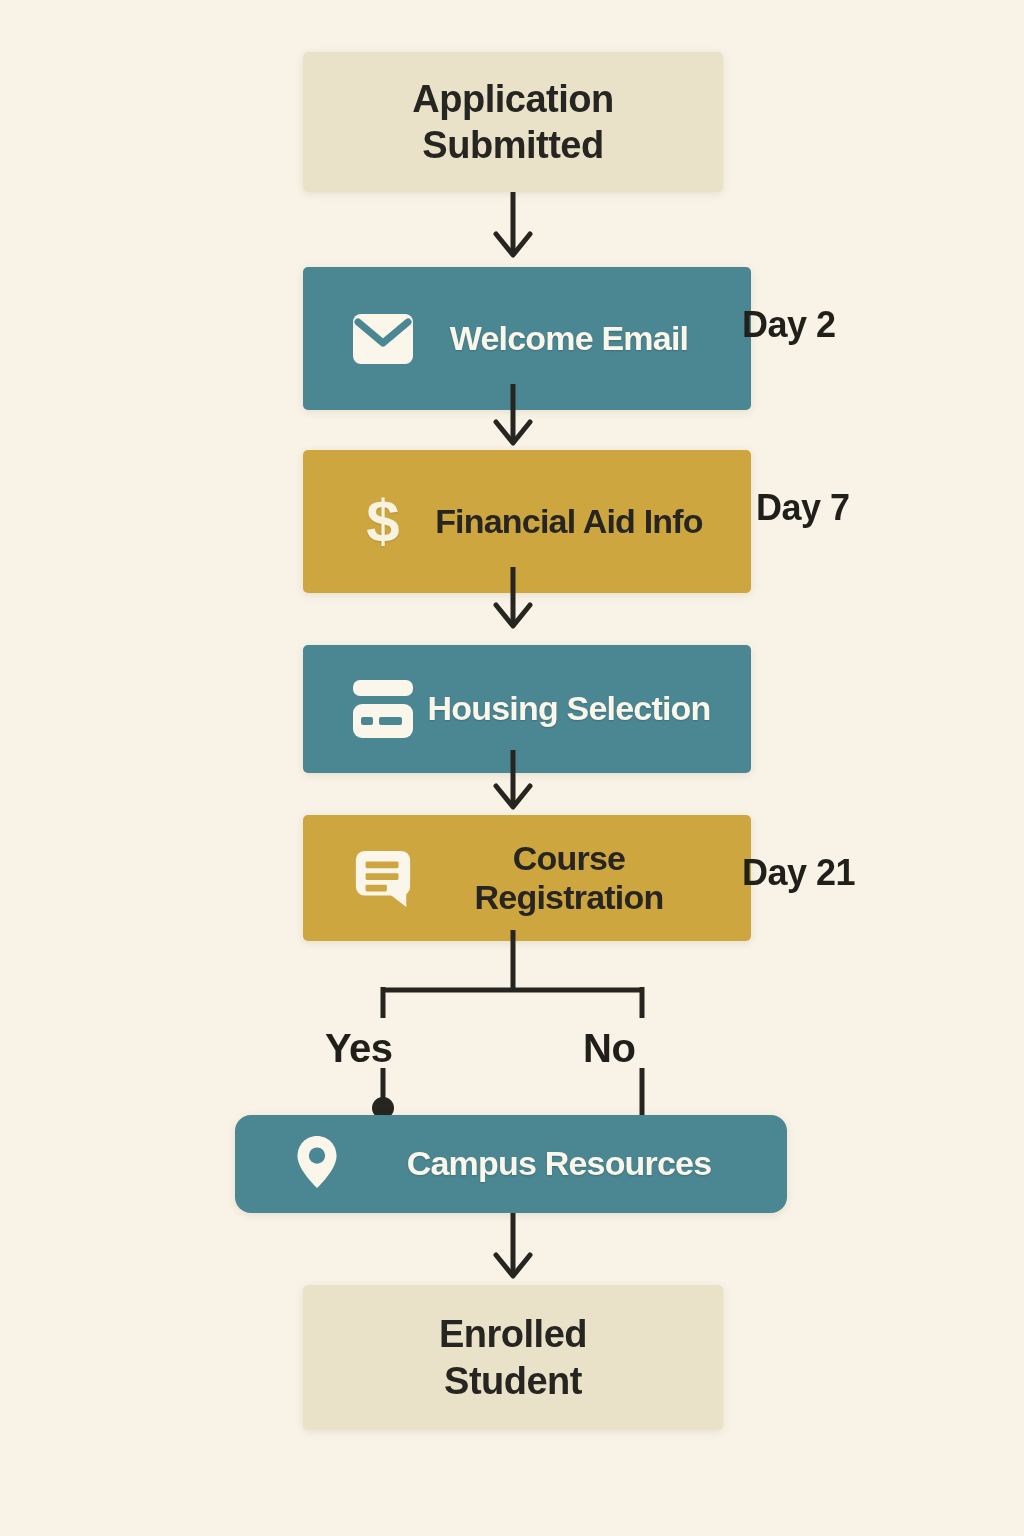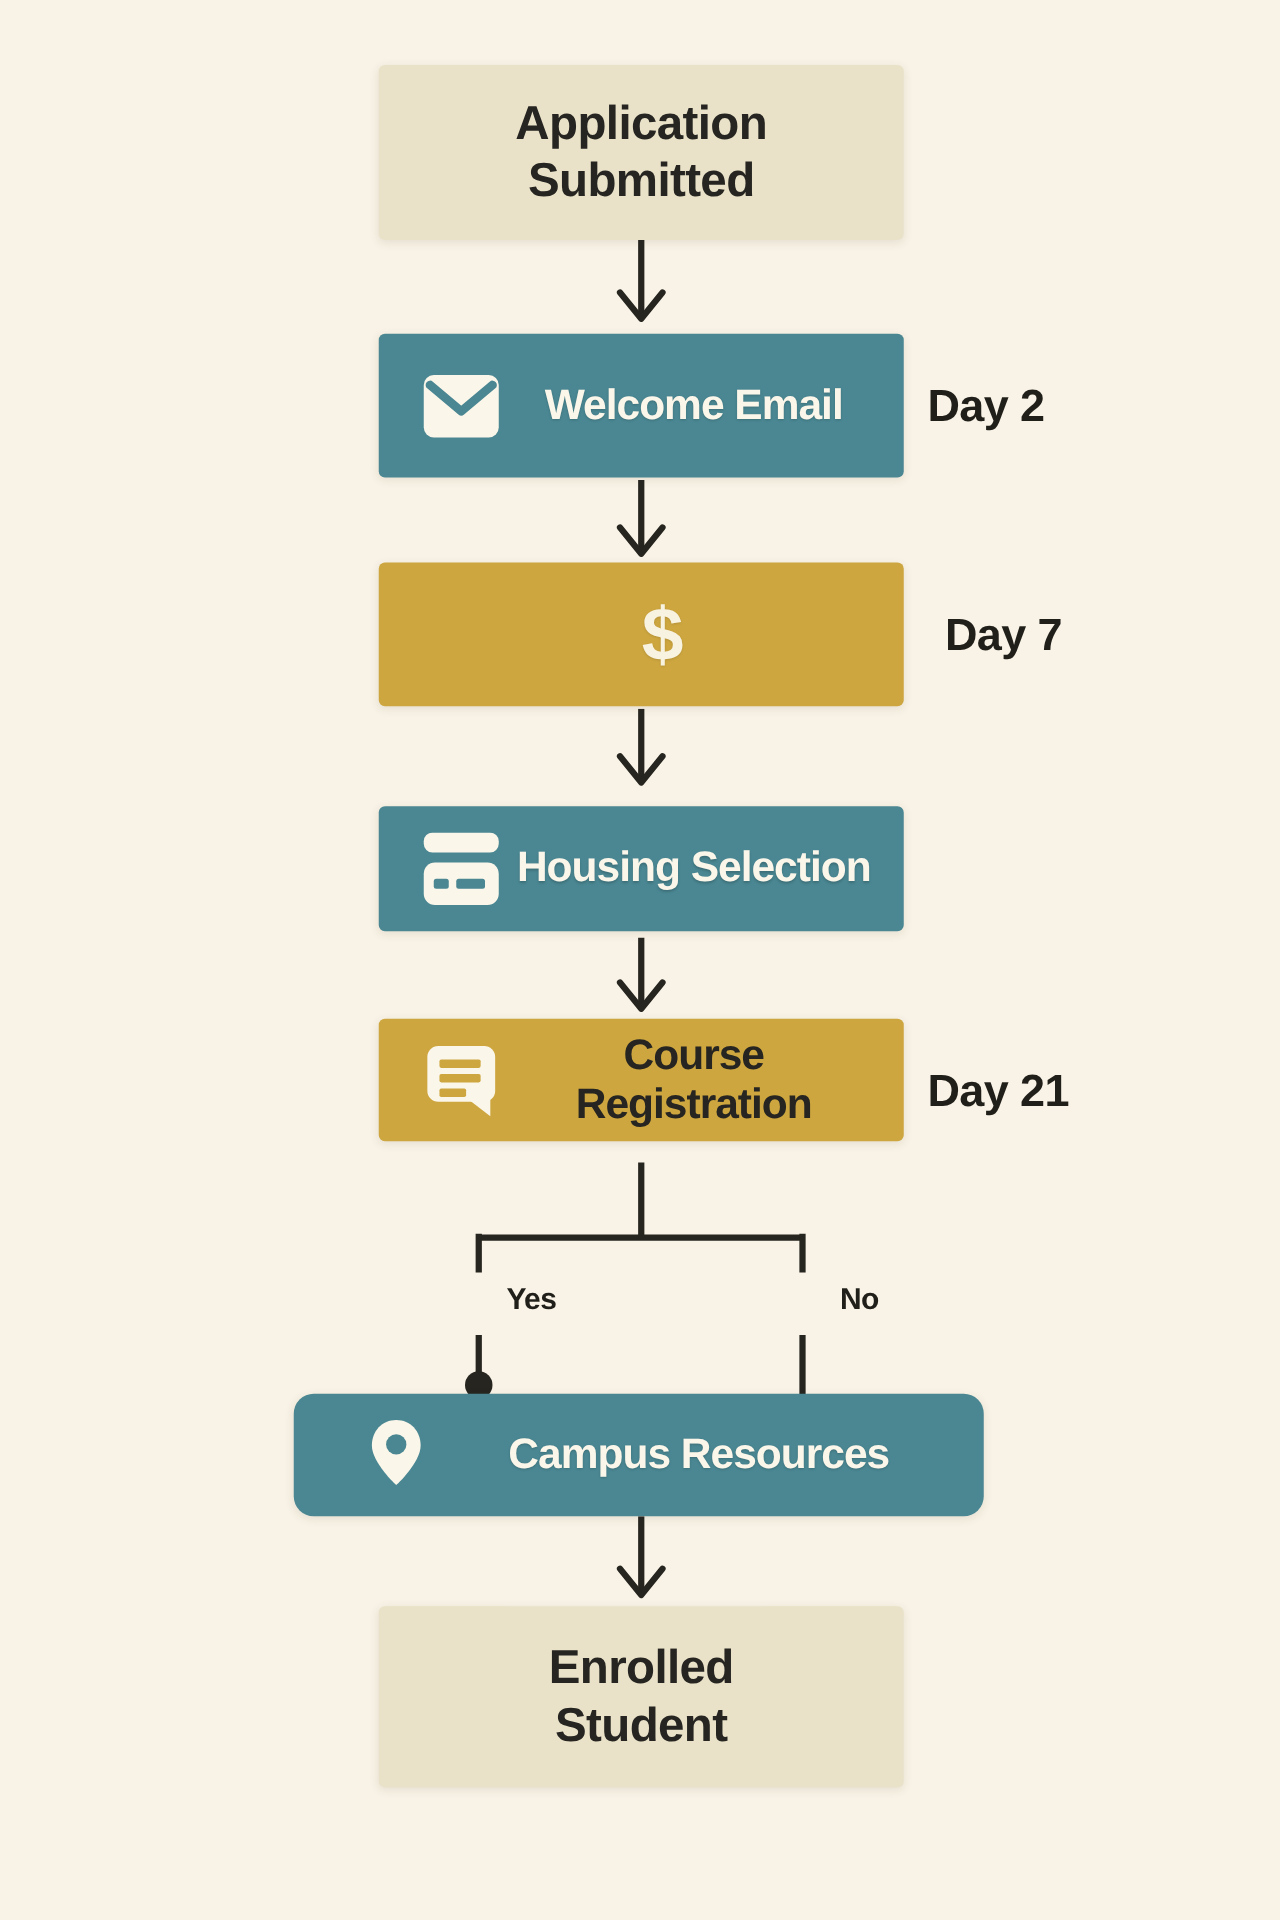--- a/index.html
+++ b/index.html
@@ -31,21 +31,22 @@
     font-size: 38px;
     font-weight: 700;
     line-height: 1.22;
     text-align: center;
     max-width: 260px;
     letter-spacing: -0.5px;
   }
   .step {
     left: 303px;
     width: 420px;
-    padding: 0;
+    padding: 14px;
+    justify-content: space-between;
   }
   .step .icon-wrap {
     flex: 0 0 64px;
     margin-left: 34px;
     display: flex;
     align-items: center;
     justify-content: center;
   }
   .step .label, .wide .label {
     flex: 1 1 auto;
@@ -73,22 +74,22 @@
     align-items: center;
     color: #211f1a;
     font-size: 36px;
     font-weight: 600;
     letter-spacing: -0.5px;
     white-space: nowrap;
   }
   .branch-label {
     position: absolute;
     width: 120px;
-    text-align: right;
-    font-size: 24px;
+    text-align: left;
+    font-size: 40px;
     font-weight: 700;
     color: #211f1a;
     letter-spacing: -0.5px;
   }
   .varrow, .branch-lines { position: absolute; }
   .wide { border-radius: 16px; }
 </style>
 </head>
 <body>
 
@@ -116,20 +117,21 @@
 
   <svg class="varrow" style="left:489px;top:384px;" width="48" height="64" viewBox="0 0 48 64">
     <line x1="24" y1="0" x2="24" y2="56" stroke="#26251f" stroke-width="5"></line>
     <polyline points="7,38 24,59 41,38" fill="none" stroke="#26251f" stroke-width="5" stroke-linecap="round" stroke-linejoin="round"></polyline>
   </svg>
 
   <div class="box step gold" style="top:450px;height:115px;">
     <span class="icon-wrap">
       <span class="dollar">$</span>
     </span>
+    <div class="label dark">Financial Aid Info</div>
   </div>
   <div class="day" style="top:450px;height:115px;margin-left:14px;">Day 7</div>
 
   <svg class="varrow" style="left:489px;top:567px;" width="48" height="64" viewBox="0 0 48 64">
     <line x1="24" y1="0" x2="24" y2="56" stroke="#26251f" stroke-width="5"></line>
     <polyline points="7,38 24,59 41,38" fill="none" stroke="#26251f" stroke-width="5" stroke-linecap="round" stroke-linejoin="round"></polyline>
   </svg>
 
   <div class="box step teal" style="top:635px;height:100px;margin-top:10px;">
     <span class="icon-wrap">

